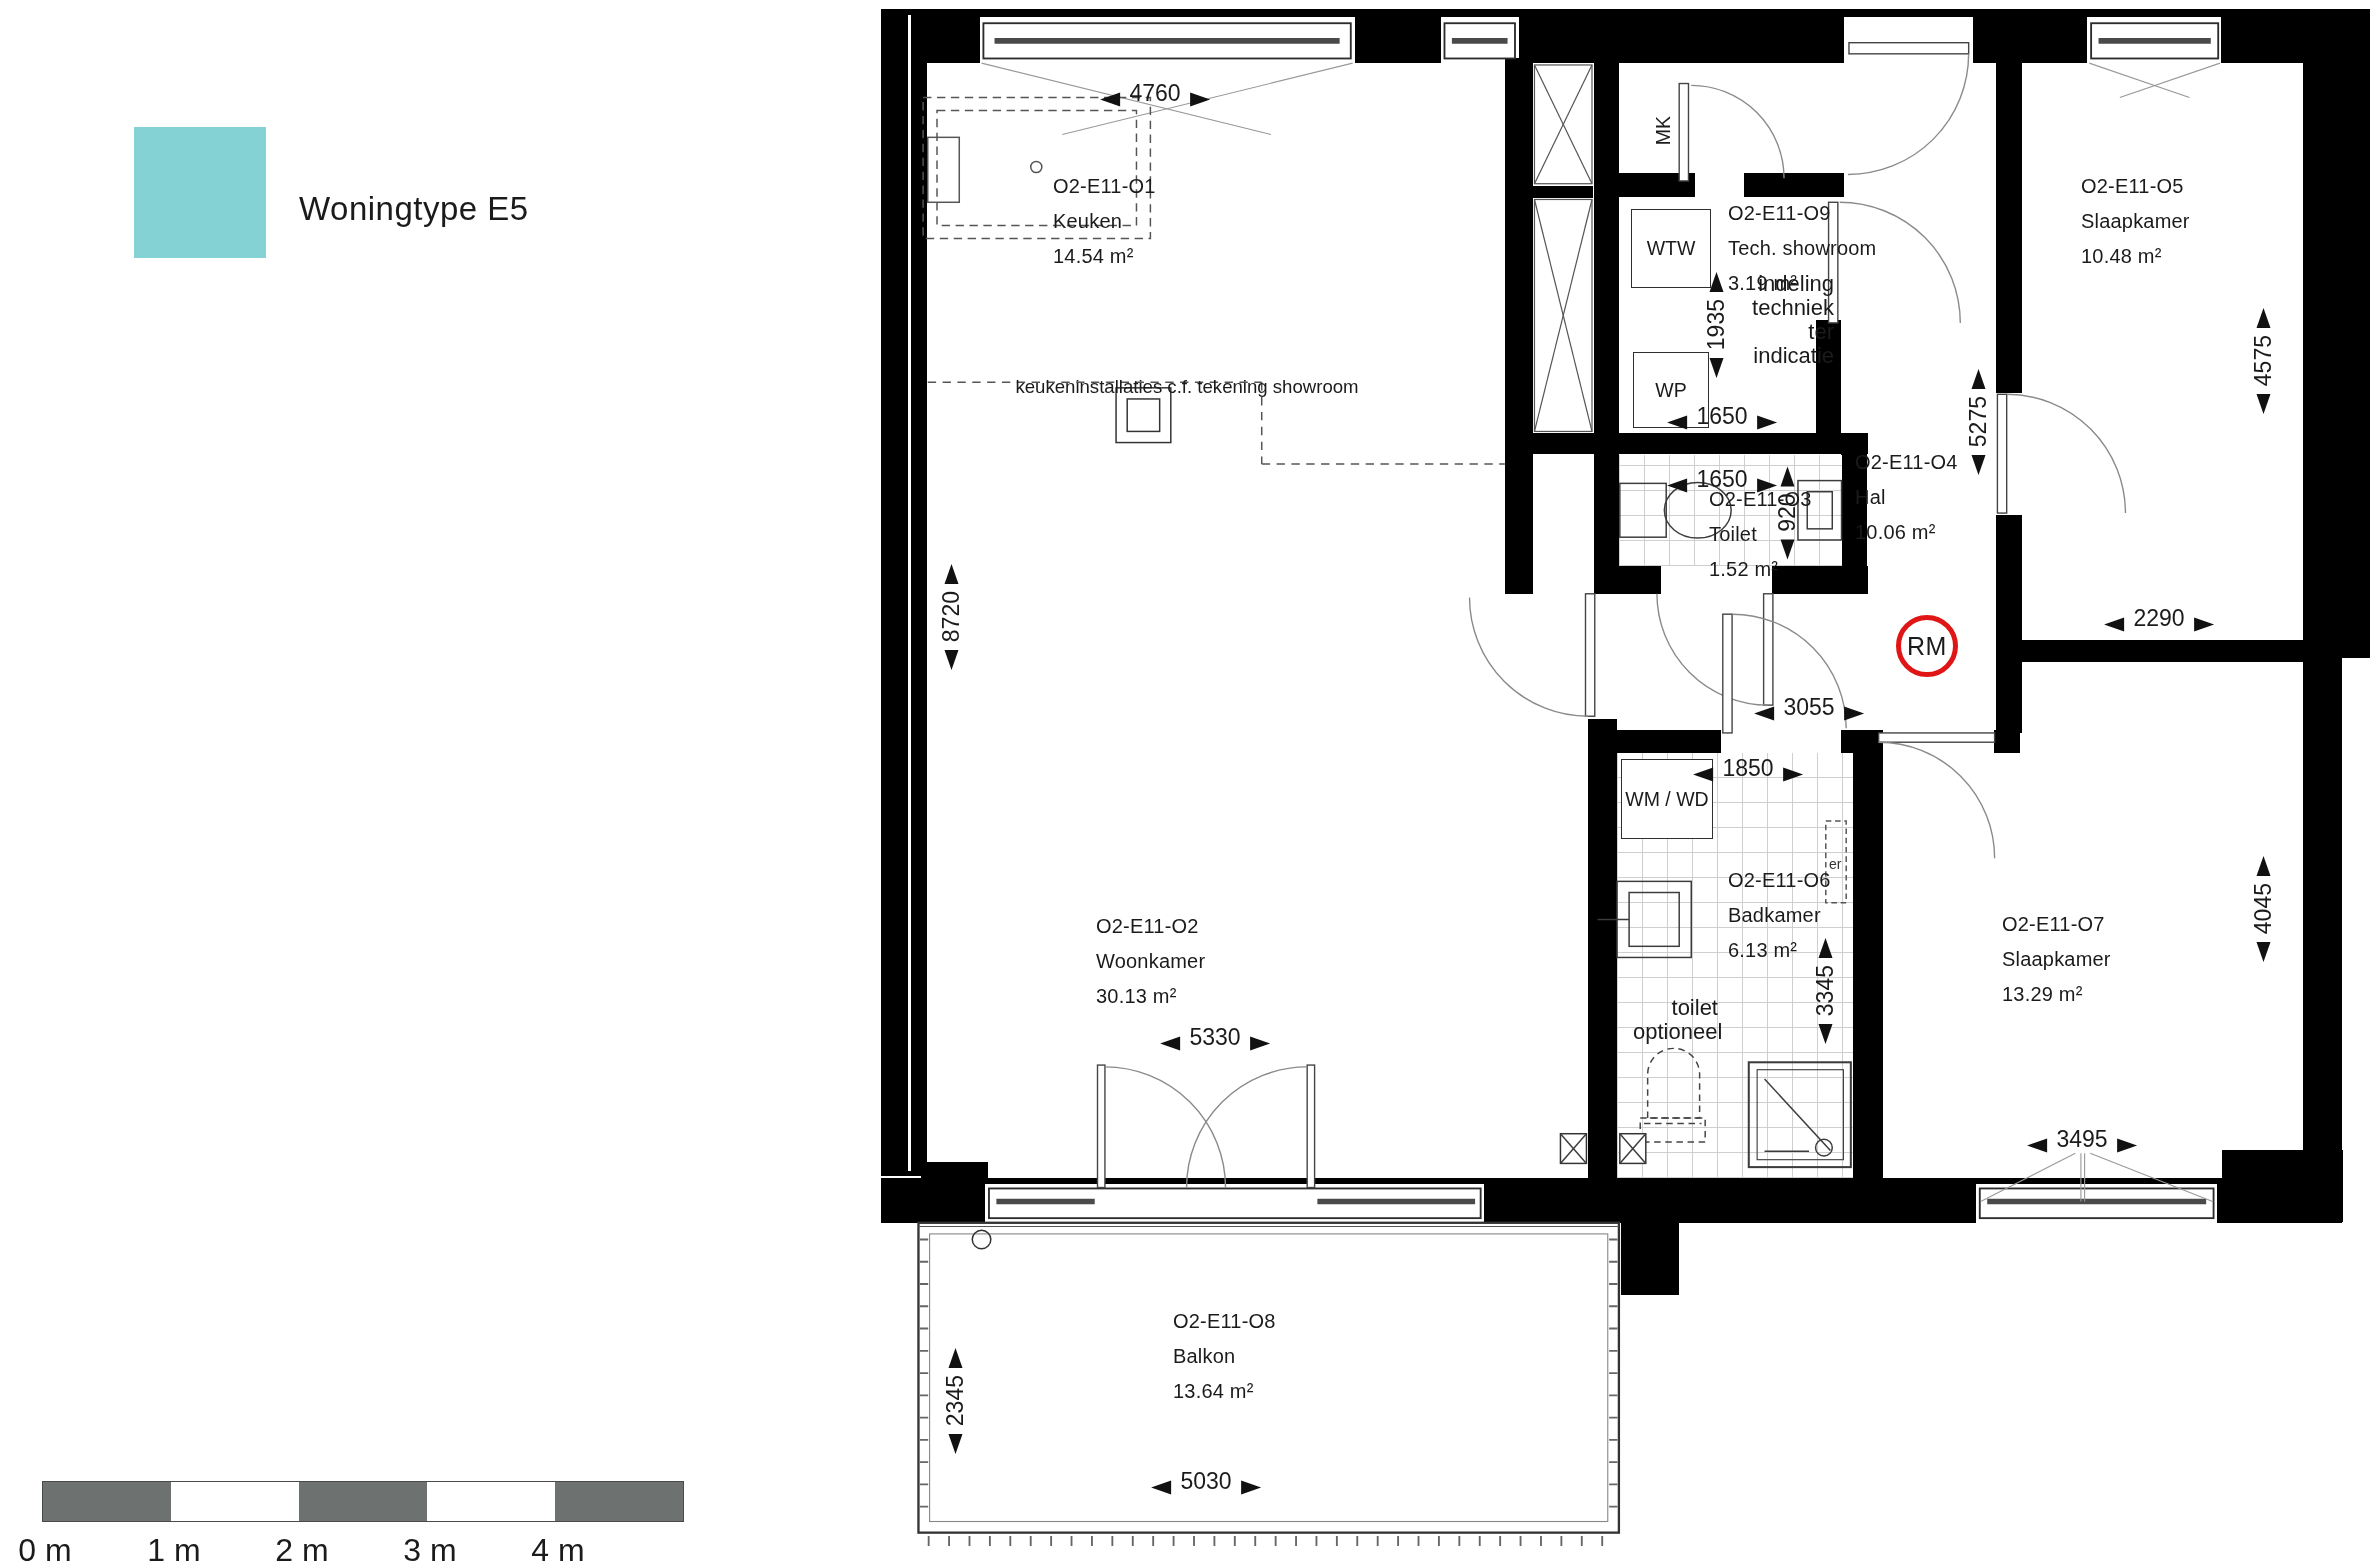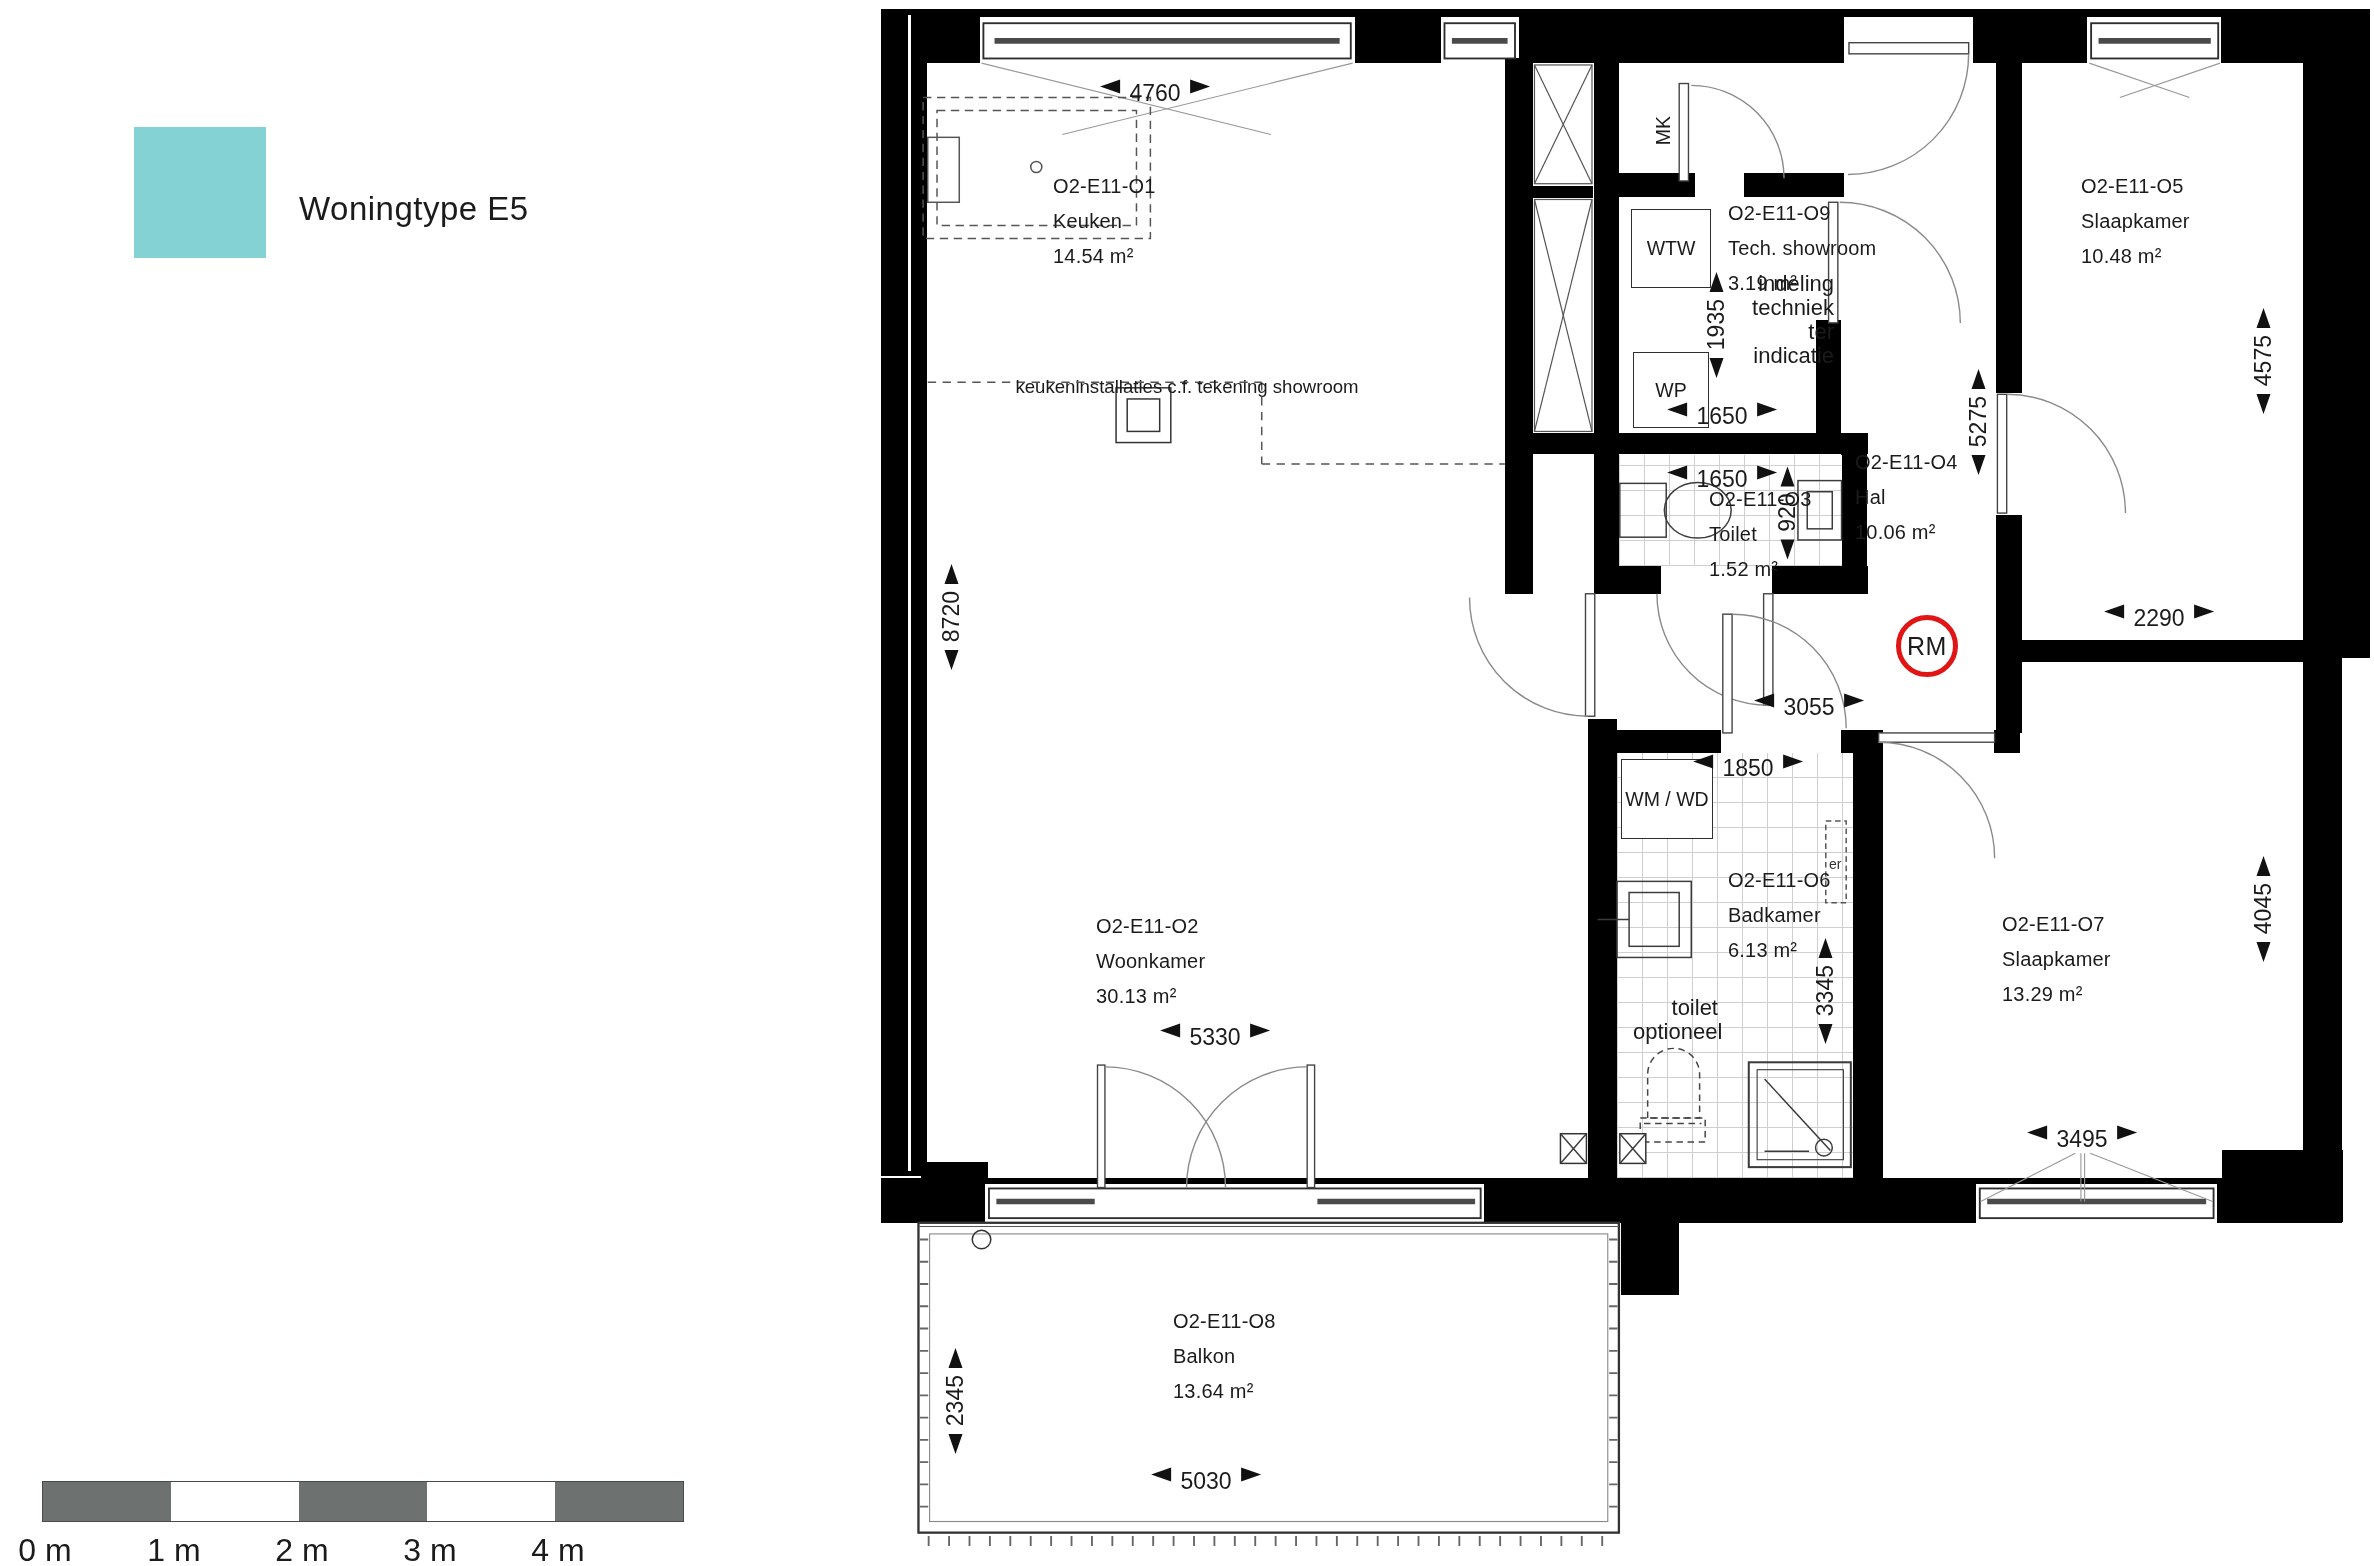--- a/index.html
+++ b/index.html
@@ -10,21 +10,21 @@
   .open{position:absolute;background:#fff}
   .tiles{position:absolute;background-color:#fff;
     background-image:repeating-linear-gradient(0deg,#cfcfcf 0 0.9px,transparent 0.9px 25px),
                      repeating-linear-gradient(90deg,#cfcfcf 0 0.9px,transparent 0.9px 25px)}
   .box{position:absolute;border:1.9px solid #2f2f2f;background:#fff;display:flex;
        align-items:center;justify-content:center;font-size:19.5px;white-space:nowrap}
   .room-label{position:absolute;font-size:20px;line-height:1;letter-spacing:0.2px}
   .room-label span{display:block;margin-bottom:15px;white-space:nowrap}
   .note{position:absolute;font-size:18.6px;white-space:nowrap;transform:translate(-50%,0)}
   .note-block{position:absolute;font-size:22px;text-align:right;line-height:24px}
-  .dimh{position:absolute;display:flex;align-items:flex-start;gap:9.3px;
+  .dimh{position:absolute;display:flex;align-items:flex-end;gap:9.3px;
         transform:translate(-50%,-50%);font-size:23px;white-space:nowrap}
   .dimv{position:absolute;display:flex;flex-direction:column;align-items:center;gap:7.4px;
         transform:translate(-50%,-50%);font-size:23px}
   .dimv .txt{writing-mode:vertical-rl;transform:rotate(180deg);white-space:nowrap}
   .ar{width:0;height:0}
   .ar.l{border-top:7.4px solid transparent;border-bottom:7.4px solid transparent;border-right:20.4px solid #111}
   .ar.r{border-top:7.4px solid transparent;border-bottom:7.4px solid transparent;border-left:20.4px solid #111}
   .ar.u{border-left:7.4px solid transparent;border-right:7.4px solid transparent;border-bottom:20.4px solid #111}
   .ar.d{border-left:7.4px solid transparent;border-right:7.4px solid transparent;border-top:20.4px solid #111}
   .rot{transform:rotate(-90deg)}

